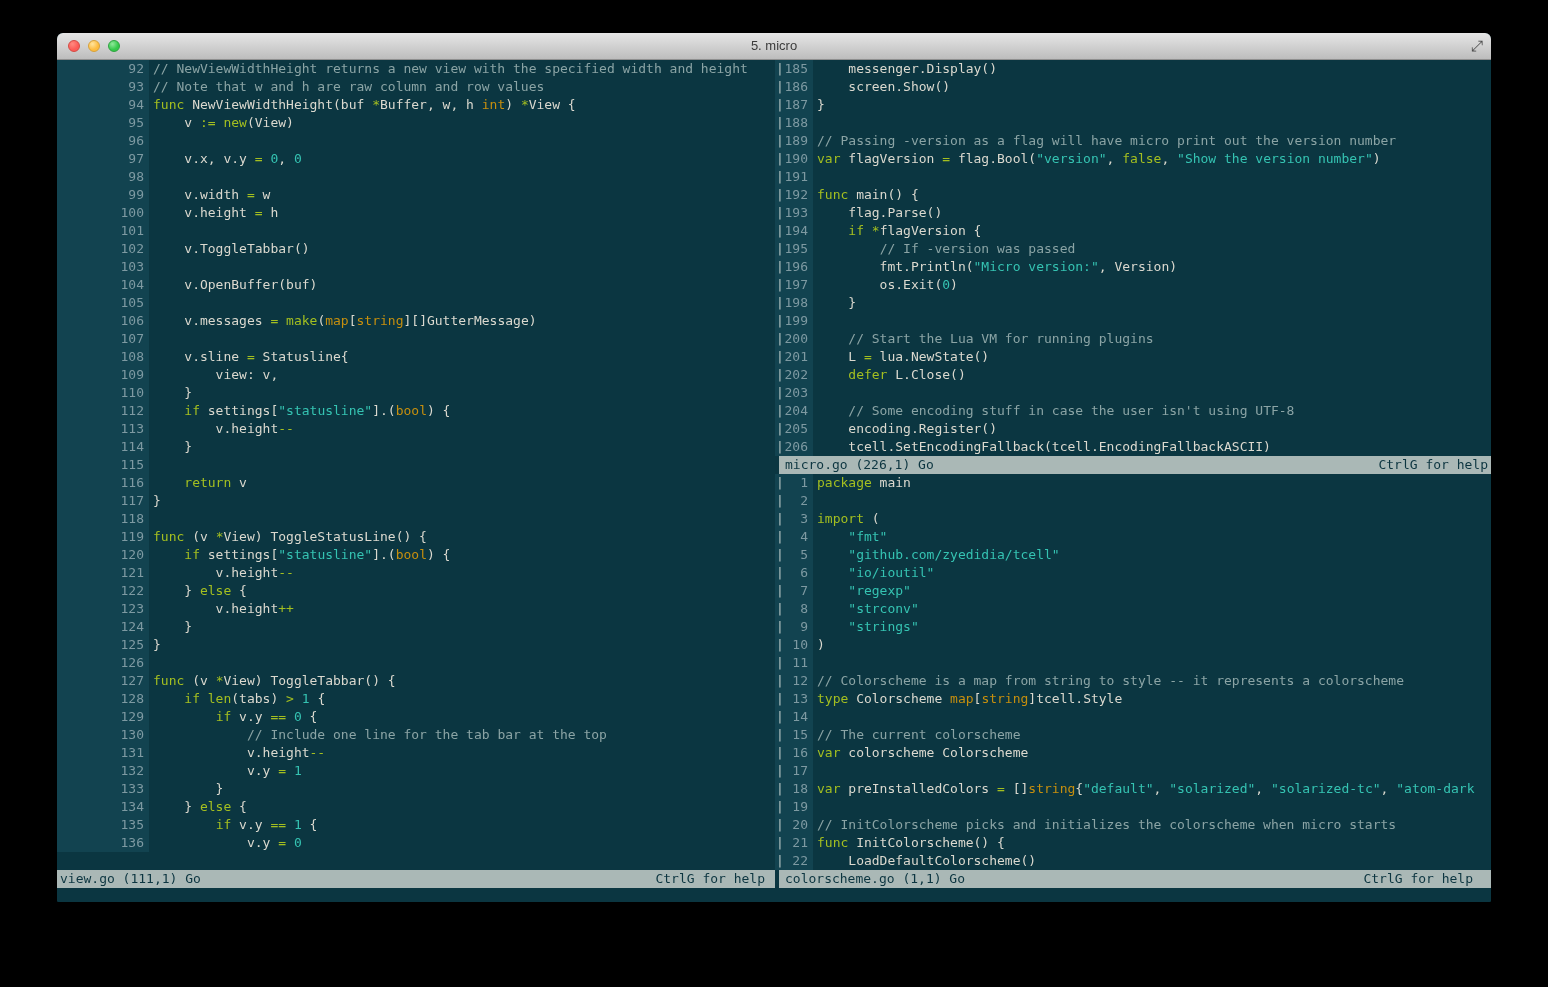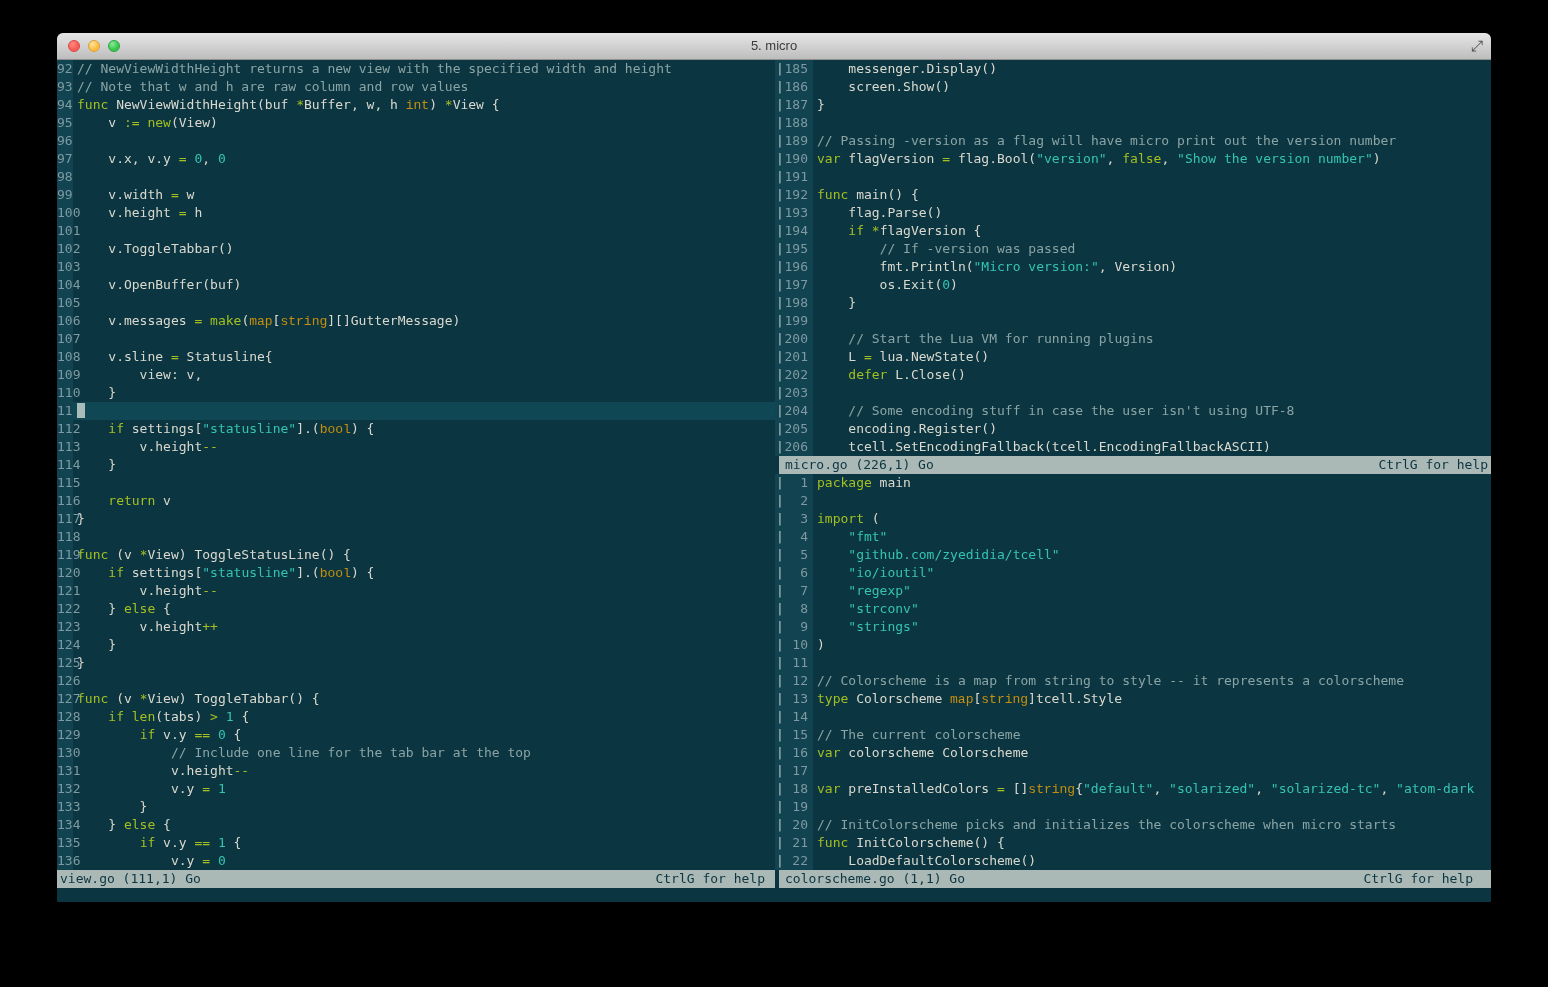--- a/index.html
+++ b/index.html
@@ -25,31 +25,31 @@
     position:absolute;left:0;top:27px;width:1434px;height:842px;background:#0b3641;
     font-family:"DejaVu Sans Mono",monospace;font-size:13px;line-height:18px;
     color:#dbd9cf;
   }
   .pane{position:absolute;overflow:hidden;}
   .pane-left{left:0;top:0;width:718px;height:810px;}
   .pane-topright{left:718px;top:0;width:716px;height:396px;}
   .pane-bottomright{left:718px;top:414px;width:716px;height:396px;}
   .row{display:flex;height:18px;white-space:pre;}
   .gutter{flex:0 0 auto;background:#124350;color:#7e9aa2;display:flex;}
-  .pane-left .gutter{width:16px;}
+  .pane-left .gutter{width:44px;padding-left:48px;}
   .pane-topright .gutter,.pane-bottomright .gutter{width:38px;}
   .num{flex:1;text-align:right;padding-right:5px;}
   .divider{color:#b3c2c0;padding-left:1px;}
   .code{flex:1;padding-left:4px;overflow:hidden;}
   .row.current .code{background:#0f4755;}
   .cursor{display:inline-block;width:8px;height:15px;background:#a9bcbc;margin-top:1px;vertical-align:top;}
   .tk-d{color:#dbd9cf;}
   .tk-k{color:#a4bf20;}
   .tk-s{color:#35c3b2;}
-  .tk-t{color:#c68f0e;font-family:Liberation Mono, monospace;}
+  .tk-t{color:#c68f0e;}
   .tk-c{color:#8ba4a5;}
   .statusbar{position:absolute;height:18px;line-height:18px;background:#aab8b6;color:#0c3540;
     display:flex;justify-content:space-between;white-space:pre;overflow:hidden;gap:48px;}
   .sb-left{left:0;top:810px;width:718px;padding-left:3px;box-sizing:border-box;padding-right:10px;}
   .sb-mid{left:722px;top:396px;width:712px;padding-left:6px;box-sizing:border-box;padding-right:3px;}
   .sb-bottomright{left:722px;top:810px;width:712px;padding-left:6px;box-sizing:border-box;padding-right:18px;}
   .commandline{position:absolute;left:0;top:828px;width:1434px;height:14px;background:#0b3641;}
 </style>
 </head>
 <body>
@@ -79,21 +79,20 @@
         <div class="row"><span class="gutter"><span class="num">101</span></span><span class="code"></span></div>
         <div class="row"><span class="gutter"><span class="num">102</span></span><span class="code"><span class="tk-d">    v.ToggleTabbar()</span></span></div>
         <div class="row"><span class="gutter"><span class="num">103</span></span><span class="code"></span></div>
         <div class="row"><span class="gutter"><span class="num">104</span></span><span class="code"><span class="tk-d">    v.OpenBuffer(buf)</span></span></div>
         <div class="row"><span class="gutter"><span class="num">105</span></span><span class="code"></span></div>
         <div class="row"><span class="gutter"><span class="num">106</span></span><span class="code"><span class="tk-d">    v.messages </span><span class="tk-k">=</span><span class="tk-d"> </span><span class="tk-k">make</span><span class="tk-d">(</span><span class="tk-t">map</span><span class="tk-d">[</span><span class="tk-t">string</span><span class="tk-d">][]GutterMessage)</span></span></div>
         <div class="row"><span class="gutter"><span class="num">107</span></span><span class="code"></span></div>
         <div class="row"><span class="gutter"><span class="num">108</span></span><span class="code"><span class="tk-d">    v.sline </span><span class="tk-k">=</span><span class="tk-d"> Statusline{</span></span></div>
         <div class="row"><span class="gutter"><span class="num">109</span></span><span class="code"><span class="tk-d">        view: v,</span></span></div>
         <div class="row"><span class="gutter"><span class="num">110</span></span><span class="code"><span class="tk-d">    }</span></span></div>
-        <div class="row current"><span class="gutter"><span class="num">111</span></span><span class="code"><span class="cursor"></span></span></div>
         <div class="row"><span class="gutter"><span class="num">112</span></span><span class="code"><span class="tk-d">    </span><span class="tk-k">if</span><span class="tk-d"> settings[</span><span class="tk-s">"statusline"</span><span class="tk-d">].(</span><span class="tk-t">bool</span><span class="tk-d">) {</span></span></div>
         <div class="row"><span class="gutter"><span class="num">113</span></span><span class="code"><span class="tk-d">        v.height</span><span class="tk-k">--</span></span></div>
         <div class="row"><span class="gutter"><span class="num">114</span></span><span class="code"><span class="tk-d">    }</span></span></div>
         <div class="row"><span class="gutter"><span class="num">115</span></span><span class="code"></span></div>
         <div class="row"><span class="gutter"><span class="num">116</span></span><span class="code"><span class="tk-d">    </span><span class="tk-k">return</span><span class="tk-d"> v</span></span></div>
         <div class="row"><span class="gutter"><span class="num">117</span></span><span class="code"><span class="tk-d">}</span></span></div>
         <div class="row"><span class="gutter"><span class="num">118</span></span><span class="code"></span></div>
         <div class="row"><span class="gutter"><span class="num">119</span></span><span class="code"><span class="tk-k">func</span><span class="tk-d"> (v </span><span class="tk-k">*</span><span class="tk-d">View) ToggleStatusLine() {</span></span></div>
         <div class="row"><span class="gutter"><span class="num">120</span></span><span class="code"><span class="tk-d">    </span><span class="tk-k">if</span><span class="tk-d"> settings[</span><span class="tk-s">"statusline"</span><span class="tk-d">].(</span><span class="tk-t">bool</span><span class="tk-d">) {</span></span></div>
         <div class="row"><span class="gutter"><span class="num">121</span></span><span class="code"><span class="tk-d">        v.height</span><span class="tk-k">--</span></span></div>

